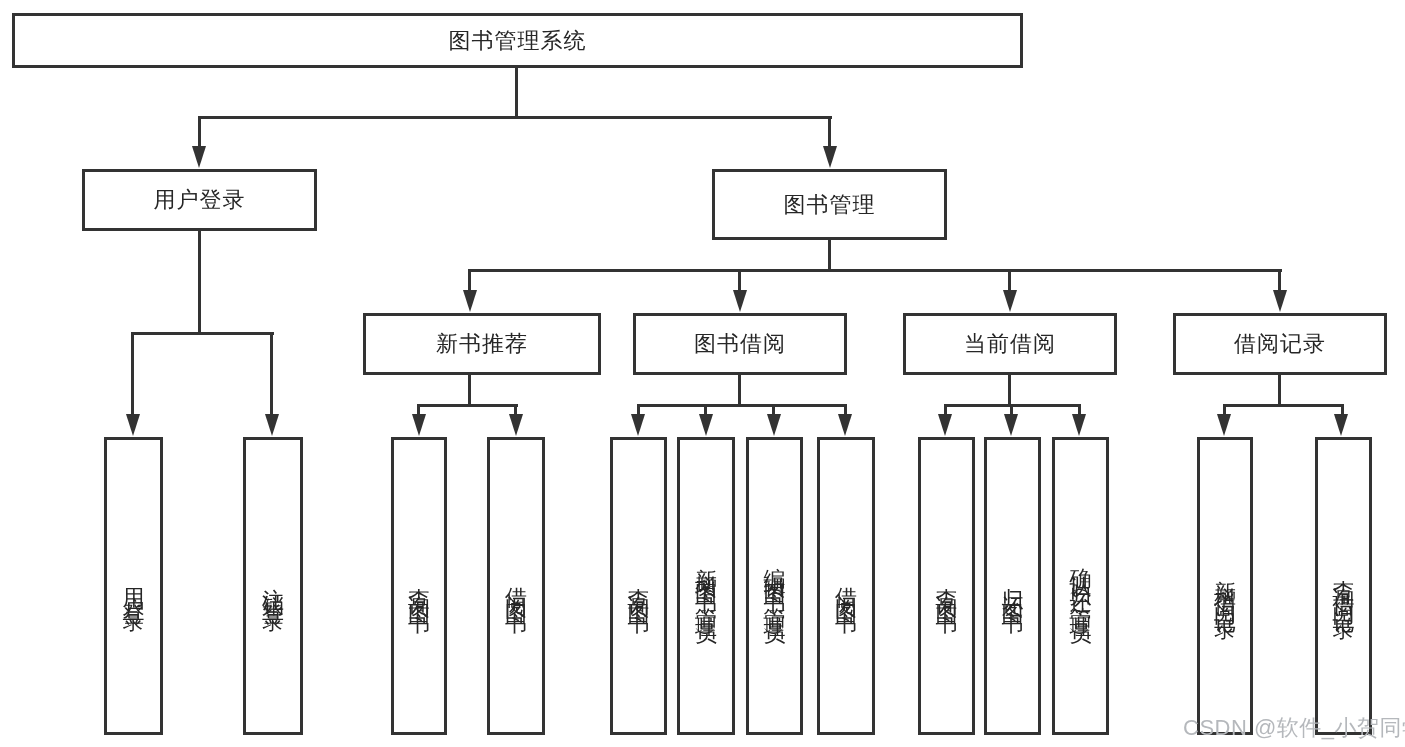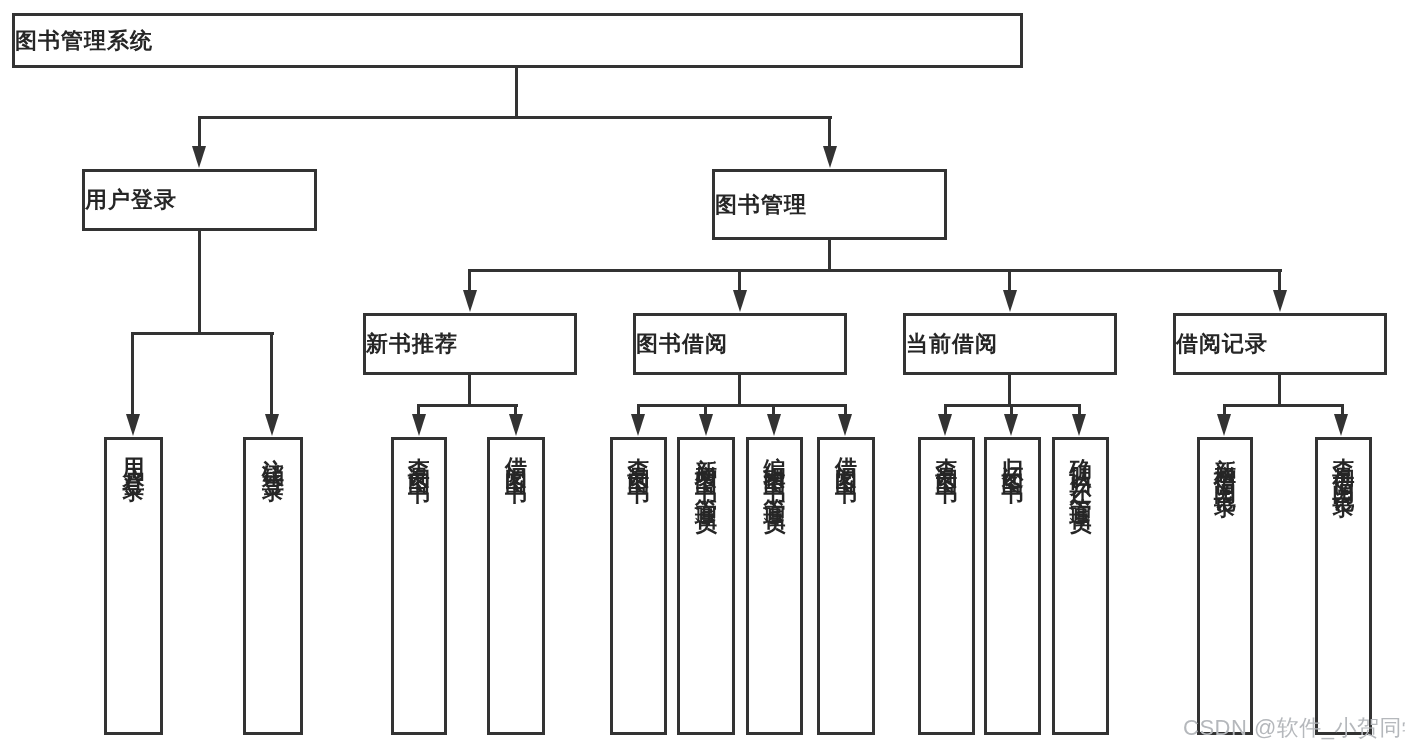--- a/index.html
+++ b/index.html
@@ -2,22 +2,22 @@
 <html><head>
 <meta charset="utf-8">
 <style>
   html,body{margin:0;padding:0;background:#ffffff;}
   .canvas{
     position:relative;width:1405px;height:747px;background:var(--bg,#fff);
     font-family:"Liberation Sans","DejaVu Sans",sans-serif;overflow:hidden;
   }
   .box{
     position:absolute;box-sizing:border-box;border:3px solid var(--line,#333);
-    background:#fff;display:flex;align-items:center;
-    color:var(--text,#262626);font-size:22px;z-index:2;font-weight:bold;
+    background:#fff;display:flex;align-items:center;justify-content:center;
+    color:var(--text,#262626);font-size:22px;z-index:2;
   }
   .hbox{letter-spacing:1px;}
   .vbox{writing-mode:vertical-rl;letter-spacing:8px;line-height:1;}
   .vl{position:absolute;width:3px;background:var(--line,#333);z-index:1;}
   .hl{position:absolute;height:3px;background:var(--line,#333);z-index:1;}
   .arr{
     position:absolute;width:0;height:0;z-index:1;
     border-left:7px solid transparent;border-right:7px solid transparent;
     border-top:22px solid var(--line,#333);
   }
@@ -108,21 +108,21 @@
     <span>图书管理系统</span>
   </div>
 
   <div class="box hbox" style="left:82px;top:169px;width:235px;height:62px">
     <span>用户登录</span>
   </div>
   <div class="box hbox" style="left:712px;top:169px;width:235px;height:71px">
     <span>图书管理</span>
   </div>
 
-  <div class="box hbox" style="left:363px;top:313px;width:214px;height:62px">
+  <div class="box hbox" style="left:363px;top:313px;width:238px;height:62px">
     <span>新书推荐</span>
   </div>
   <div class="box hbox" style="left:633px;top:313px;width:214px;height:62px">
     <span>图书借阅</span>
   </div>
   <div class="box hbox" style="left:903px;top:313px;width:214px;height:62px">
     <span>当前借阅</span>
   </div>
   <div class="box hbox" style="left:1173px;top:313px;width:214px;height:62px">
     <span>借阅记录</span>

